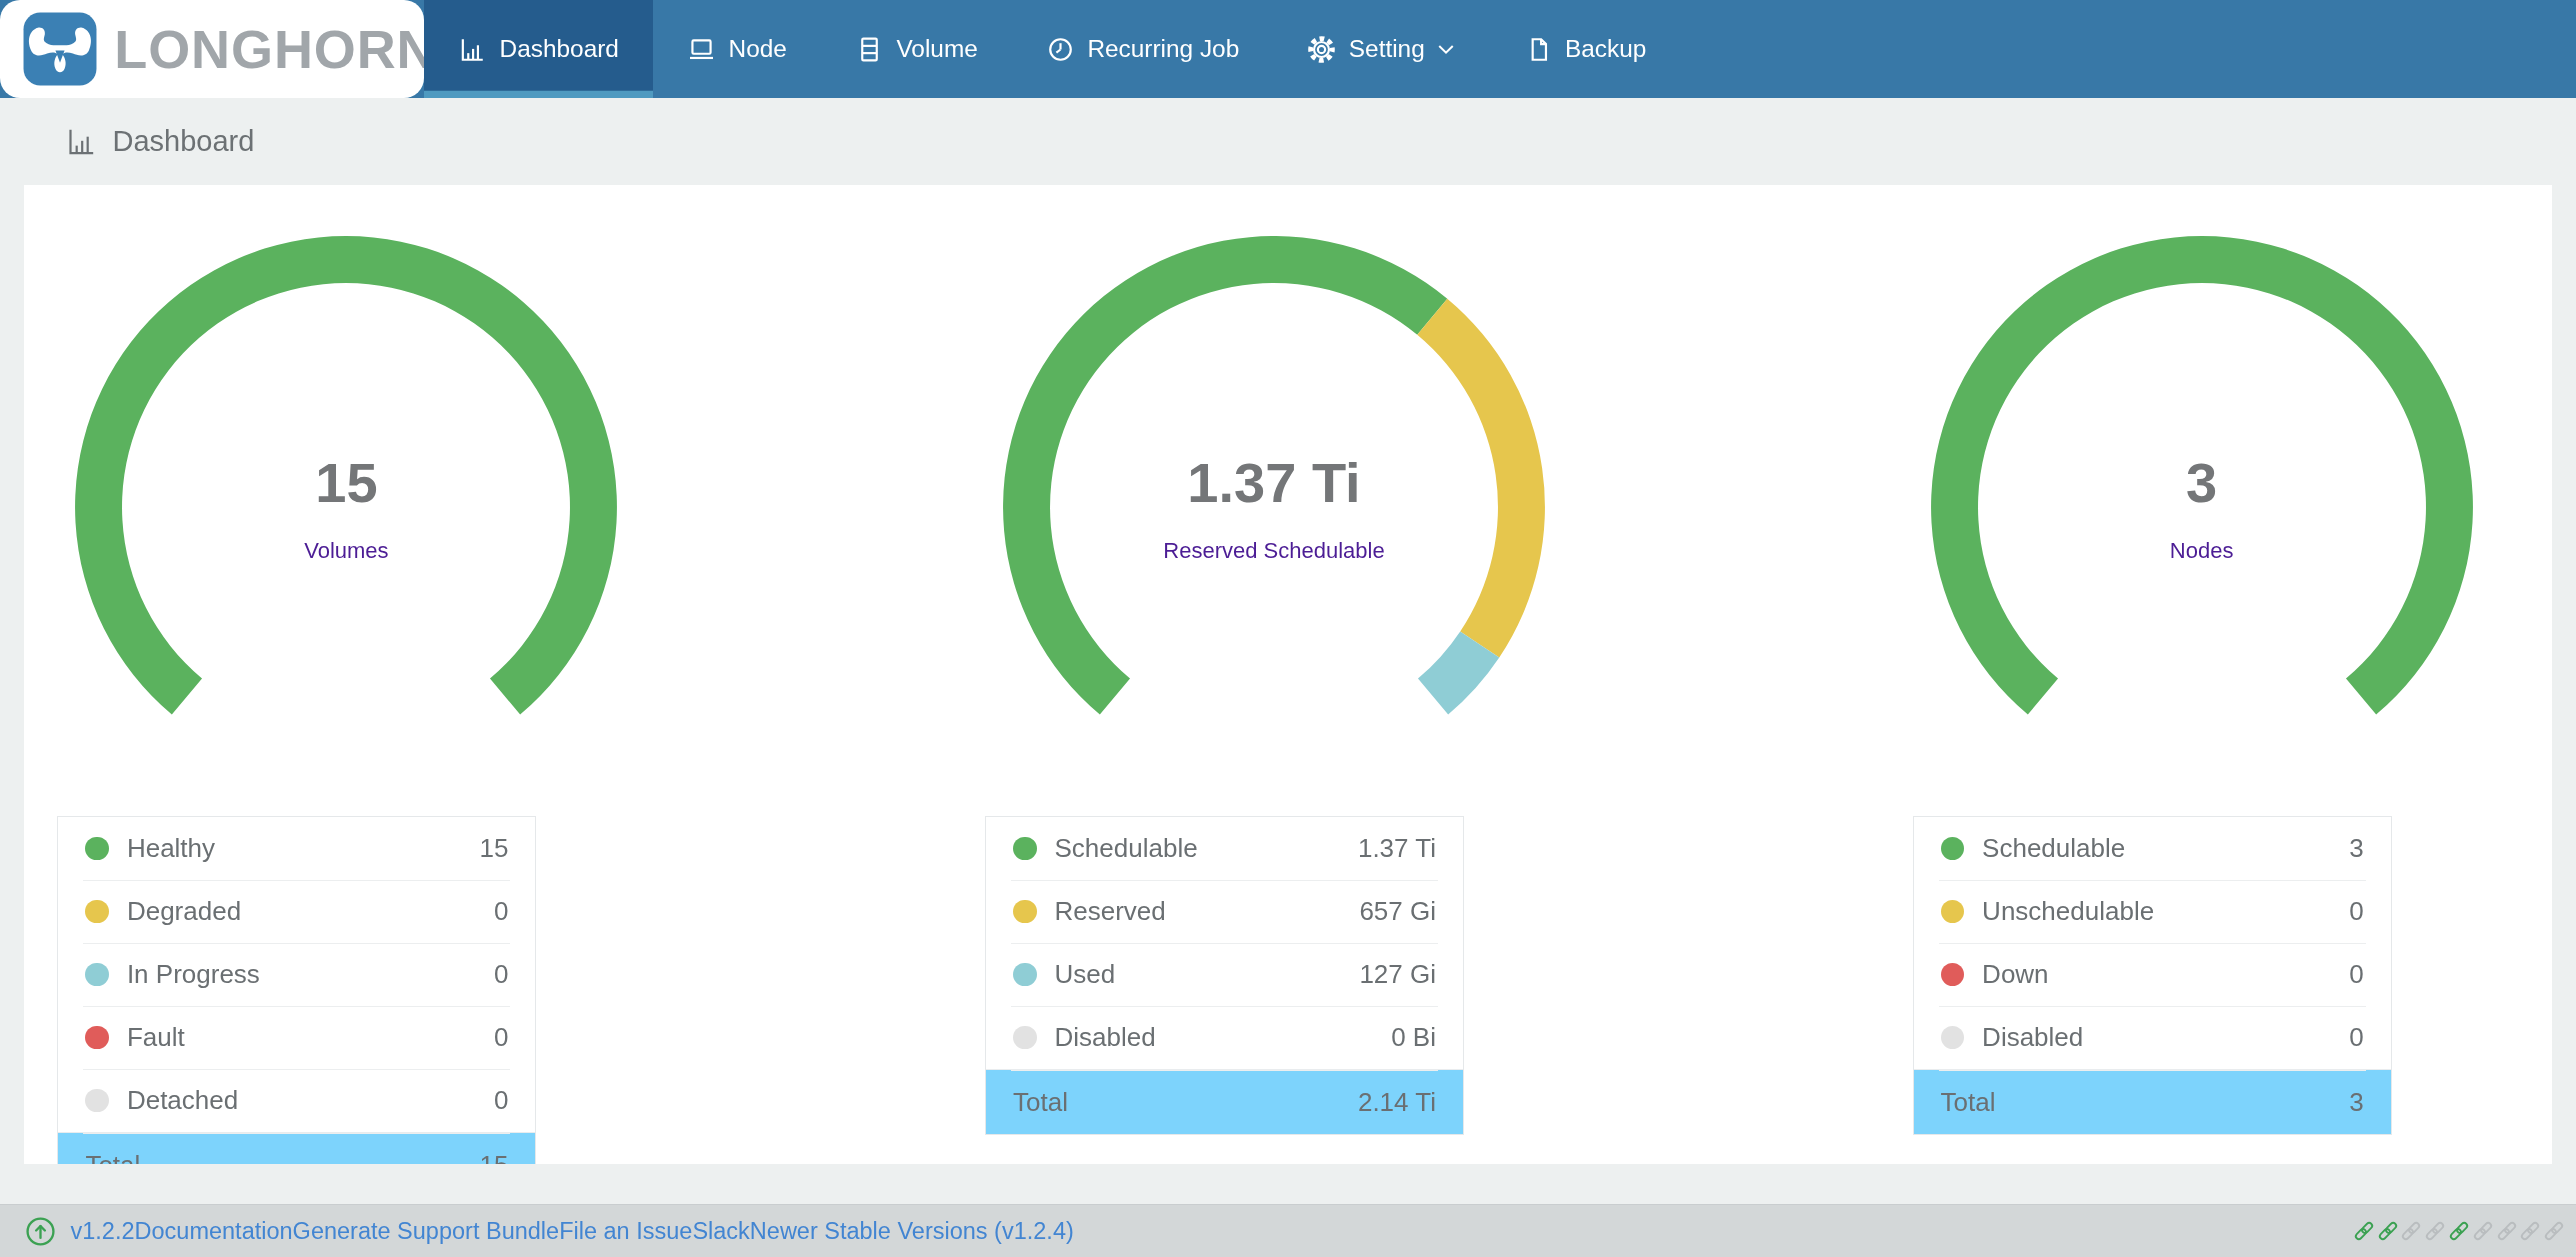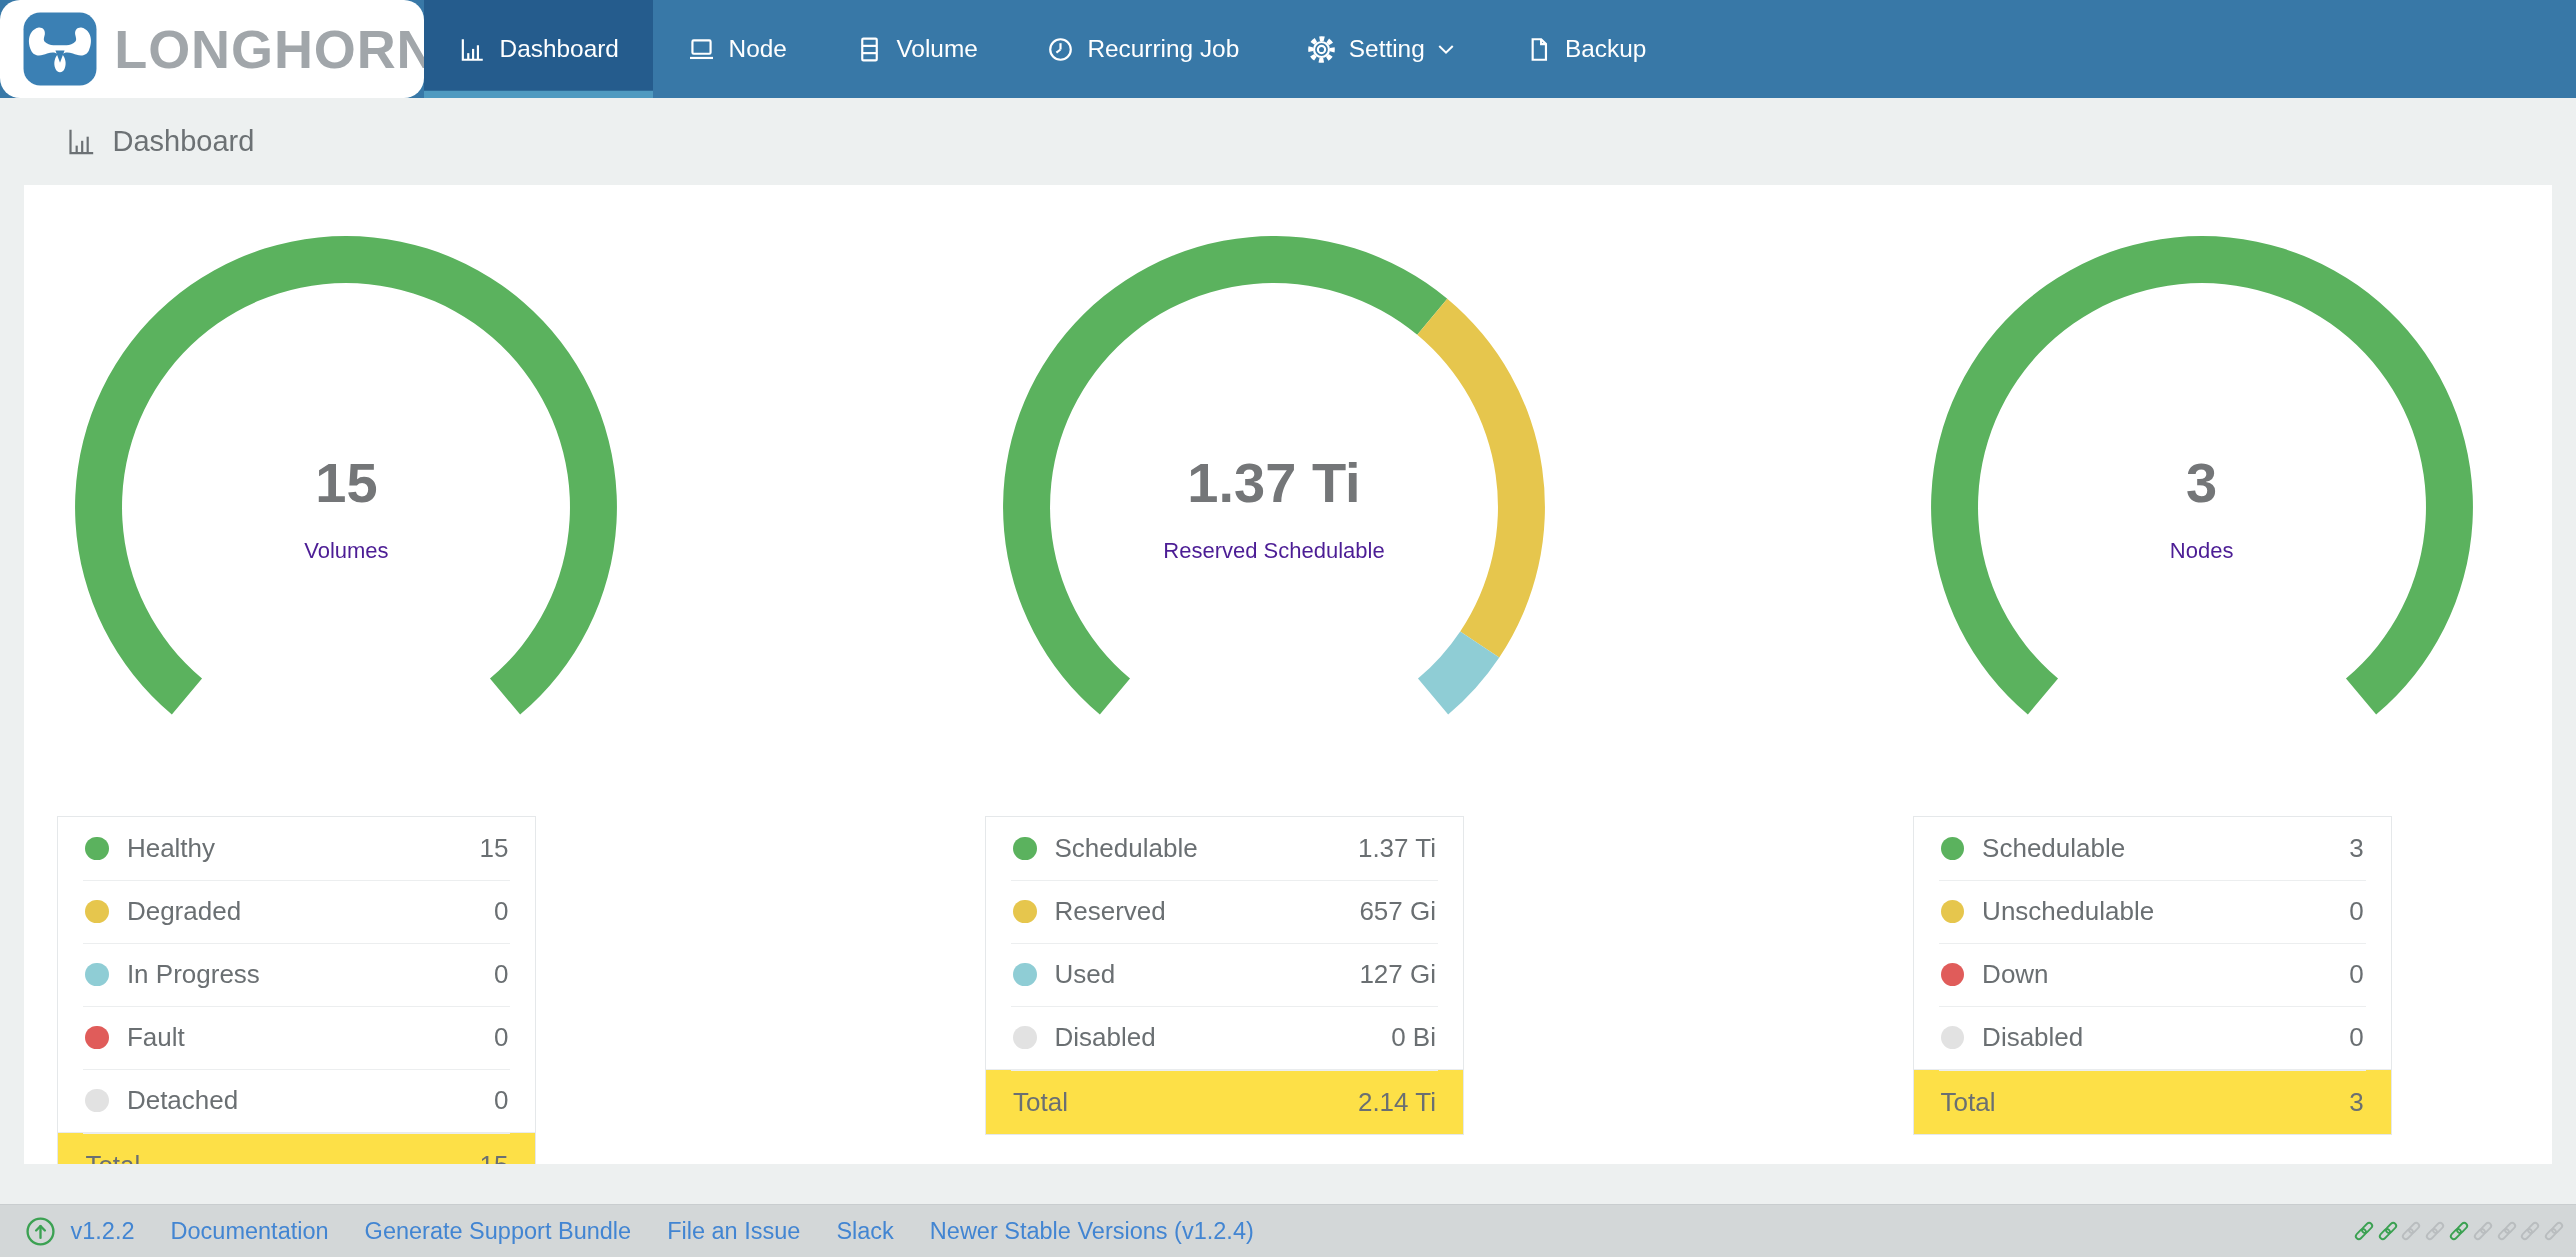--- a/index.html
+++ b/index.html
@@ -30,26 +30,26 @@
                   display:flex; flex-direction:column; align-items:center; justify-content:center; pointer-events:none; }
   .gauge-value { font-size:56px; font-weight:600; color:#747678; }
   .gauge-label { font-size:22px; color:#4c1d95; margin-top:23.5px; }
 
   
   .legend { width:479px; margin-top:20px; background:#fff; border:0.9px solid #E5E8EA; }
   .lrow { height:63px; display:flex; align-items:center; padding:0 27px; position:relative; font-size:26px; color:#6A6F72; }
   .lrow + .lrow::before { content:""; position:absolute; left:25px; right:25px; top:0; height:0.9px; background:#ECEEEF; }
   .dot { width:23.5px; height:23.5px; border-radius:50%; margin-right:18px; flex:none; background:#ccc; }
   .lrow .lval { margin-left:auto; }
-  .lrow.total { height:65px; background:#fde047; border-top:0.9px solid #E9ECEE; }
+  .lrow.total { height:65px; background:#7dd3fc; border-top:0.9px solid #E9ECEE; }
 
   
   .footer { position:absolute; left:0; right:0; bottom:0; height:53px; background:#D3D7D8; border-top:0.9px solid #C9CDCF;
             display:flex; align-items:center; padding:0 9px 0 25px; }
-  .footer .links { display:flex; align-items:center; gap:36px; }
+  .footer .links { display:flex; align-items:center; }
   .footer a { color:#4285D2; font-size:23.5px; text-decoration:none; cursor:pointer; }
   .upgrade-ico { margin-right:14.5px; display:flex; }
   .status-links { margin-left:auto; display:flex; align-items:center; gap:1.8px; margin-right:1.8px; }
   .status-links svg { display:block; }
 </style>
 </head>
 <body>
 
 <header class="navbar">
   <div class="brand">

